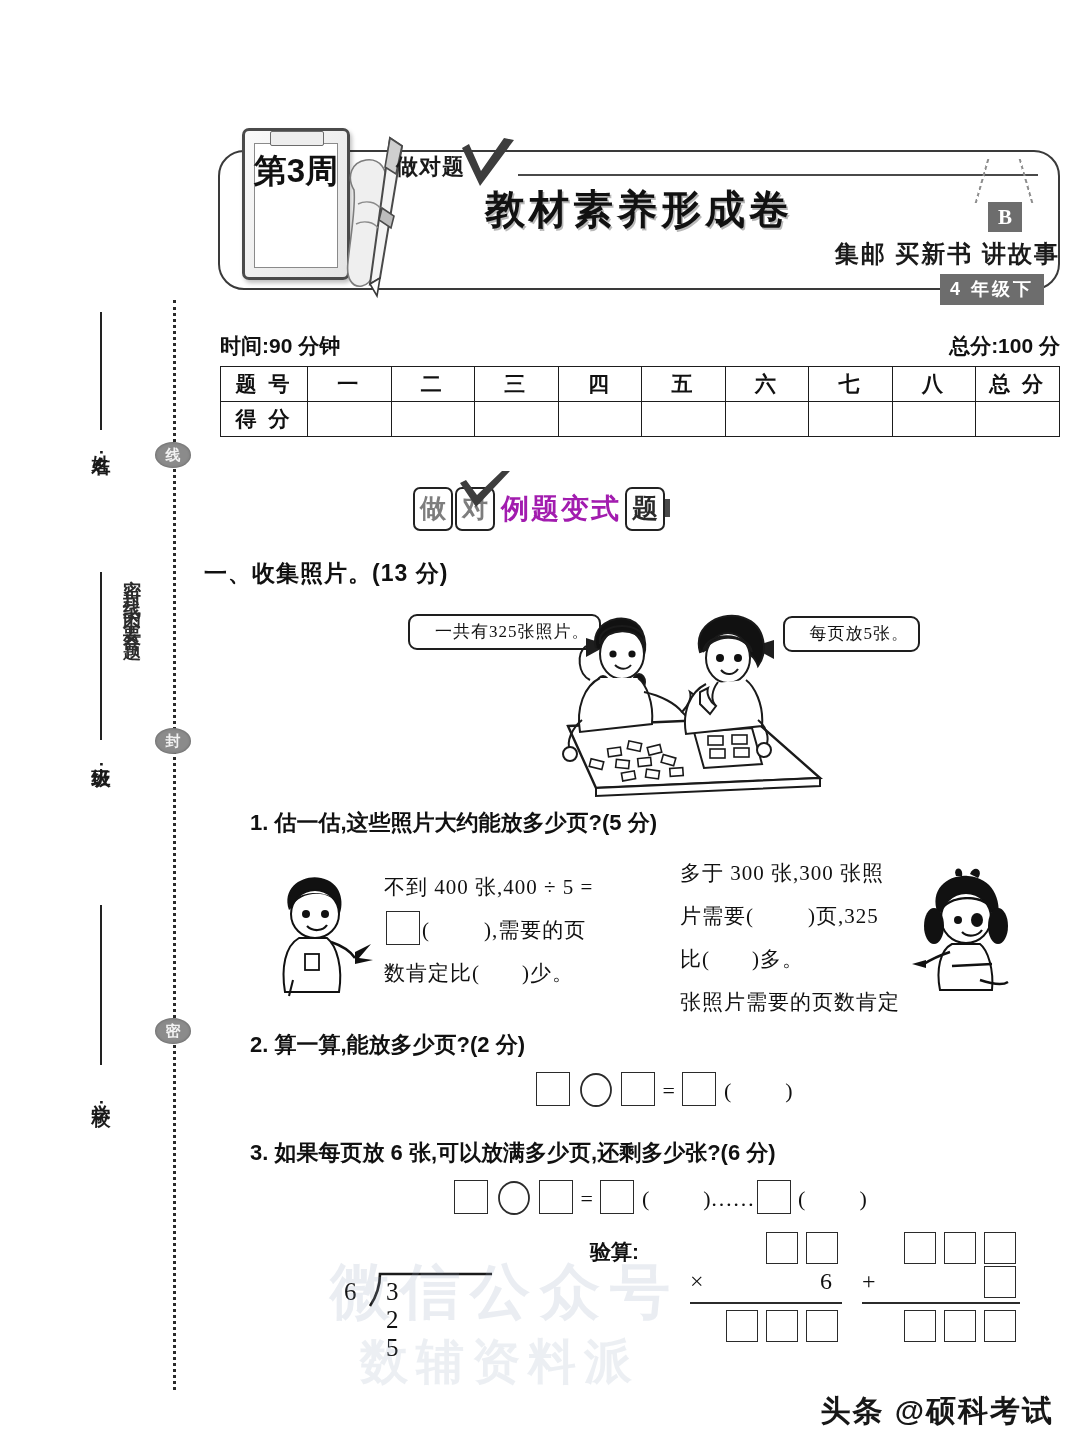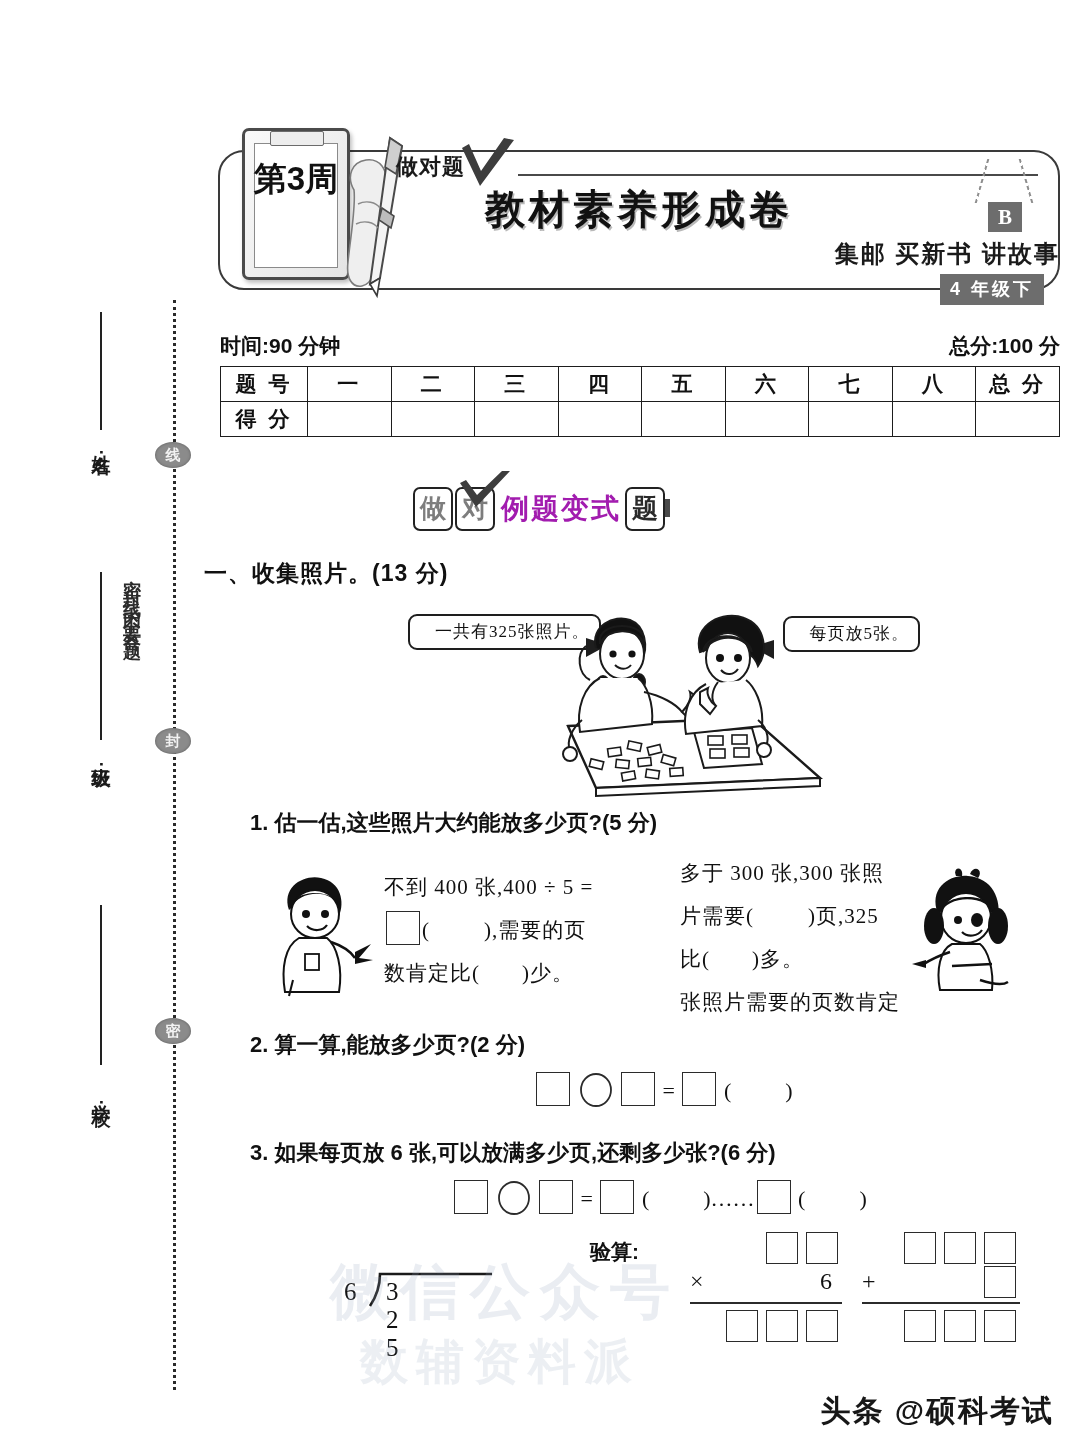--- a/index.html
+++ b/index.html
@@ -118,21 +118,20 @@
   }
   #week-text {
     position: absolute;
     left: 0; right: 0; top: 22px;
     text-align: center;
     font-family: "Liberation Sans", "DejaVu Sans", sans-serif;
     font-weight: 700;
     font-size: 33px;
     line-height: 36px;
     color: #111;
-    margin-top: 8px;
   }
   #pen-hand {
     position: absolute;
     left: 118px; top: -18px;
     width: 74px; height: 168px;
   }
   #pen-hand svg { width: 100%; height: 100%; }
   #ribbon-line {
     position: absolute;
     left: 300px; top: 24px;

